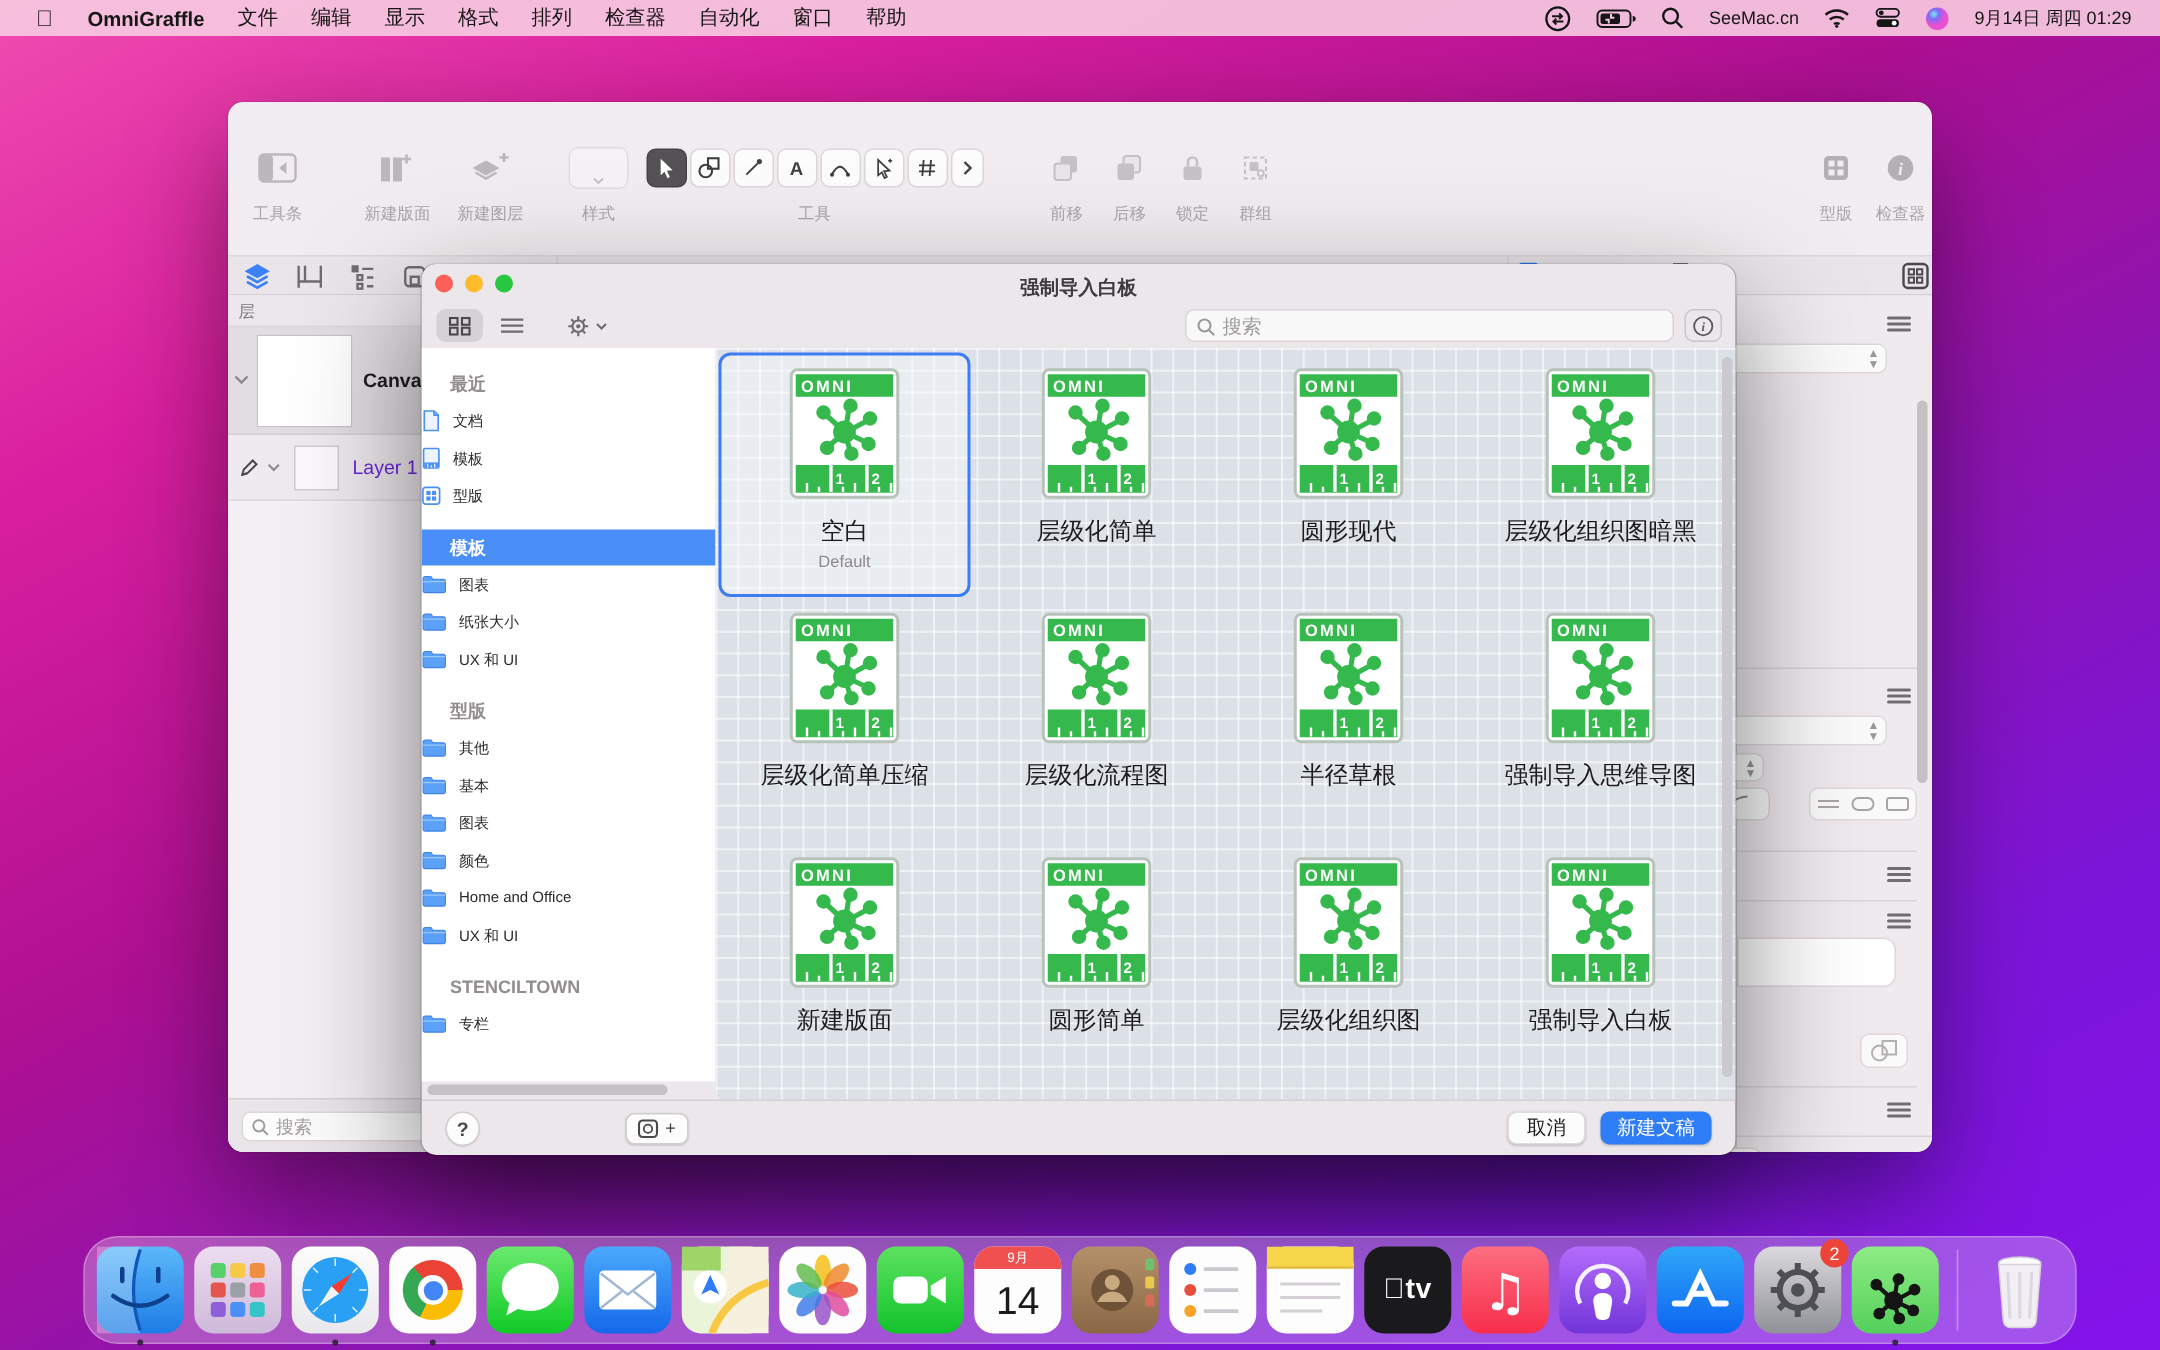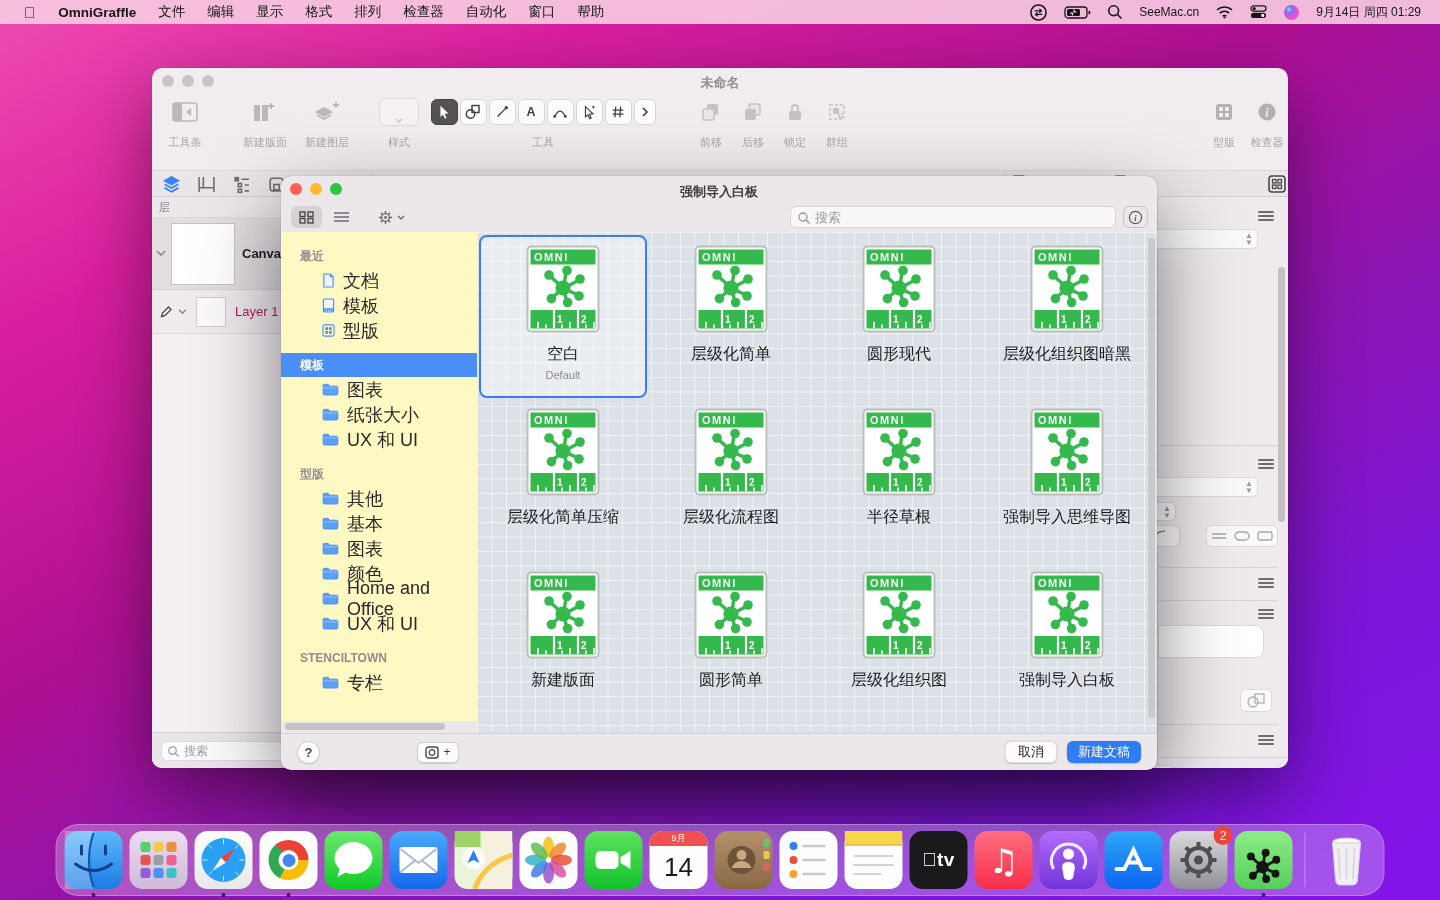--- a/index.html
+++ b/index.html
@@ -49,21 +49,21 @@
 
   .og-leftpanel{position:absolute;top:129px;left:0;width:219px;bottom:0;background:#f4eff3;border-right:1px solid #d8d3d7}
   .lp-header{height:21px;background:#ece7eb;border-bottom:1px solid #ddd8dc;font-size:11px;color:#7c777b;
     display:flex;align-items:center;padding-left:7px}
   .lp-canvasrow{height:72px;background:#e2dde1;border-bottom:1px solid #d5d0d4;display:flex;align-items:center;position:relative}
   .lp-canvasrow .chev{position:absolute;left:4px}
   .lp-thumb{width:64px;height:62px;background:#fff;border:1px solid #c8c3c7;margin-left:19px}
   .lp-cname{font-weight:700;font-size:13px;color:#201d20;margin-left:7px}
   .lp-layerrow{height:44px;background:#efeaee;border-bottom:1px solid #ddd8dc;display:flex;align-items:center;position:relative}
   .lp-lthumb{width:30px;height:30px;background:#fbf9fb;border:1px solid #cfcacd;margin-left:44px}
-  .lp-lname{font-size:13px;color:#be185d;margin-left:9px}
+  .lp-lname{font-size:13px;color:#6d28d9;margin-left:9px}
   .lp-bottom{position:absolute;left:0;right:0;bottom:0;height:36px;background:#eae5e9;border-top:1px solid #d5d0d4;
     display:flex;align-items:center;padding:0 9px}
   .searchpill{position:relative;flex:1;height:20px;background:#fdfcfd;border:1px solid #dcd7db;border-radius:6px}
   .searchpill input{position:absolute;inset:0;border:0;background:transparent;outline:none;padding-left:22px;
     font-size:12px;color:#3a373a;font-family:inherit}
   .searchpill input::placeholder{color:#a19ca0}
   .searchpill .mag{position:absolute;left:5px;top:3px}
 
   .og-rightstrip{position:absolute;top:129px;right:0;width:131px;bottom:0;background:#efeaee;border-left:1px solid #dad5d9}
   .rs-sep{position:absolute;left:0;right:10px;height:1px;background:#d9d4d8}
@@ -84,25 +84,25 @@
   .gearmenu{display:flex;align-items:center;margin-left:16px;gap:3px;color:#6f6a6f}
   .dlg-search{position:absolute;left:509px;top:30px;width:326px;height:22px;background:rgba(255,255,255,.7);
     border:1px solid #d9d4d8;border-radius:6px}
   .dlg-search input{position:absolute;inset:0;border:0;background:transparent;outline:none;padding-left:24px;
     font-size:13px;font-family:inherit;color:#3a373a}
   .dlg-search input::placeholder{color:#9d989c}
   .dlg-search .mag{position:absolute;left:6px;top:4px}
   .infobtn{position:absolute;right:9px;top:30px;width:25px;height:22px;border:1px solid #c9c4c8;border-radius:6px;
     display:flex;align-items:center;justify-content:center;color:#5d585d}
   .dlg-body{position:absolute;top:56px;left:0;right:0;bottom:37px}
-  .dlg-sidebar{position:absolute;left:0;top:0;width:196px;bottom:12px;background:#fef9c3;padding-top:12px}
+  .dlg-sidebar{position:absolute;left:0;top:0;width:196px;bottom:12px;background:#ffffff;padding-top:12px}
   .side-header{height:24px;display:flex;align-items:center;padding-left:19px;font-size:12px;font-weight:700;color:#918c90;margin-top:10px}
   .side-header:first-child{margin-top:0}
   .side-header.selected{background:#4a8ef7;color:#fff;margin-right:0}
-  .side-item{height:25px;display:flex;align-items:center;padding-left:41px;font-size:18px;color:#2b282b;gap:8px}
+  .side-item{height:25px;display:flex;align-items:center;font-size:10px;color:#2b282b;gap:8px}
   .side-vscroll{position:absolute;right:2px;top:248px;width:6px;height:50px;background:#bdb8bc;border-radius:3px}
   .side-hscroll{position:absolute;left:4px;bottom:3px;width:160px;height:7px;background:#c6c1c5;border-radius:4px}
   .dlg-grid{position:absolute;left:196px;right:0;top:0;bottom:0;background-color:#dce1e8;
     background-image:linear-gradient(to right,rgba(255,255,255,.55) 1px,transparent 1px),
       linear-gradient(to bottom,rgba(255,255,255,.55) 1px,transparent 1px);
     background-size:14.5px 14.5px}
   .tpl-grid{position:absolute;left:2px;top:3px;display:grid;grid-template-columns:repeat(4,168px);grid-auto-rows:163px}
   .tpl-cell{display:flex;flex-direction:column;align-items:center;padding-top:10px;border-radius:8px;position:relative}
   .tpl-cell.selected{border:2px solid #3d7cf5;background:rgba(248,250,253,.45);padding-top:8px}
   .tpl-label{margin-top:11px;font-size:16px;color:#1d1a1d}
@@ -220,28 +220,20 @@
             </radialGradient>
           </defs>
           <circle cx="8.5" cy="8.5" r="7.5" fill="url(#sg)"></circle>
         </svg>
       </span>
       <span class="status-item">9月14日 周四 01:29</span>
     </div>
 </div>
 
 <div class="og-window">
-  <div class="og-titlebar">
-    <div class="lights">
-      <span class="light inactive"></span>
-      <span class="light inactive"></span>
-      <span class="light inactive"></span>
-    </div>
-    <div class="og-title">未命名</div>
-  </div>
 
   <div class="og-toolbar">
     <div class="tb-group" style="left:4px;width:58px">
       <div class="tb-ic">
           <span class="ic">
         <svg width="26" height="20" viewBox="0 0 26 20">
               <rect x="1" y="1" width="24" height="18" rx="3" fill="none" stroke="#bcb7bb" stroke-width="1.6"></rect>
               <rect x="1" y="1" width="9" height="18" rx="3" fill="#bcb7bb"></rect>
               <path d="M14 10l5-4v8z" fill="#bcb7bb"></path>
             </svg>

